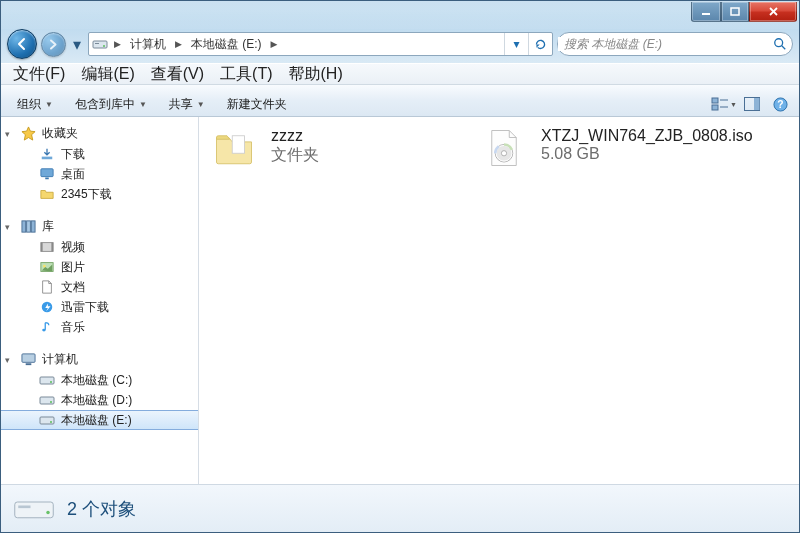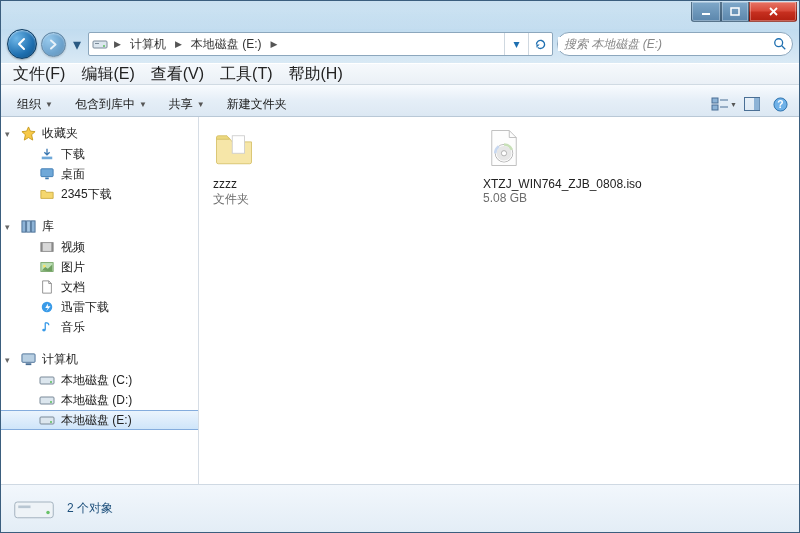--- a/index.html
+++ b/index.html
@@ -104,33 +104,33 @@
   .sb-item { display:flex;align-items:center;gap:6px;padding:2px 6px 2px 38px;height:20px;}
   .sb-item.sel{background:linear-gradient(to bottom,#ebf4fd,#cfe5fa);border:1px solid #84acdd;border-left:0;border-right:0;}
   .ic{width:16px;height:16px;display:inline-flex;align-items:center;justify-content:center;font-size:13px;}
 
   .content {
     flex:1; position:relative; background:#fff; overflow:auto;
     padding:10px 14px;
   }
   .items { display:flex; gap:40px; flex-wrap:wrap;}
   .file {
-    display:flex; gap:8px; width:230px;
-    font-size:12px; color:#222;flex-direction:column;
+    display:flex; gap:16px; width:230px;
+    font-size:16px; color:#222;
   }
   .file .icon-large{width:42px;height:42px;display:flex;align-items:center;justify-content:center;}
   .file .meta .sub{color:#6d6d6d;}
 
   
   .details {
     height:48px;
     background:linear-gradient(to bottom,#f2f7fc,#e3edf6);
     border-top:1px solid #cfd9e3;
     display:flex;align-items:center;gap:12px;
-    padding:0 12px;font-size:12px;color:#1d4f7b;
+    padding:0 12px;font-size:18px;color:#1d4f7b;
   }
   .details .dico{width:42px;height:34px;display:flex;align-items:center;justify-content:center;}
 
   
   .drive-svg{width:16px;height:12px;}
 </style>
 </head>
 <body>
 
 <div class="window">

